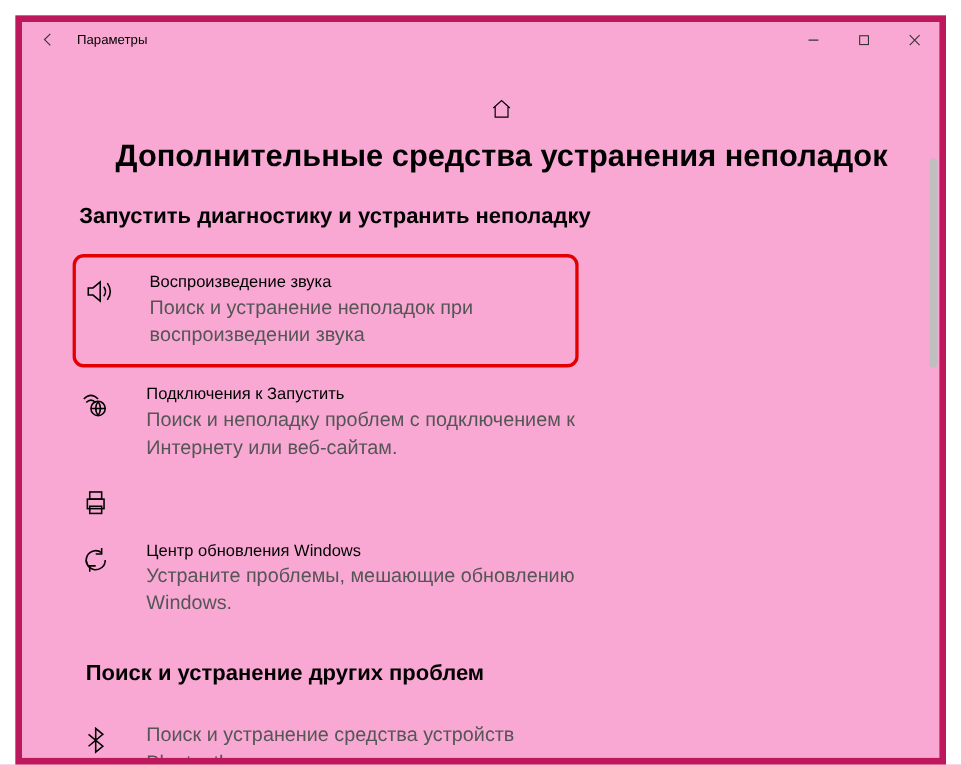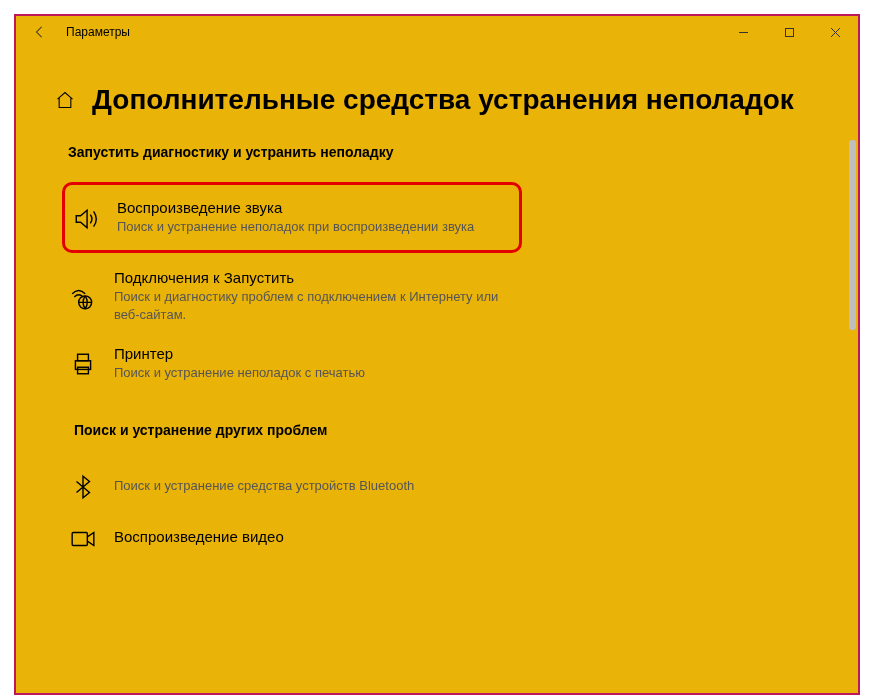--- a/index.html
+++ b/index.html
@@ -7,22 +7,22 @@
     font-family: "Segoe UI", Tahoma, sans-serif;
     background: #ffffff;
     width: 874px;
     height: 695px;
     overflow: hidden;
     position: relative;
   }
   .window-border {
     position: absolute;
     inset: 14px 14px 0 14px;
-    border: 2px solid #be185d;
-    background: #eab308;
+    border: 6px solid #be185d;
+    background: #f9a8d4;
   }
   .titlebar {
     height: 32px;
     display: flex;
     align-items: center;
     padding: 0 0 0 14px;
     font-size: 12px;
     color: #000;
   }
   .titlebar .back-arrow {
@@ -47,44 +47,45 @@
     position: absolute;
     top: 50px; left: 0; right: 0; bottom: 0;
     padding: 18px 0 0 38px;
     overflow: hidden;
   }
   .header-row {
     display: flex;
     align-items: center;
     gap: 16px;
     margin-bottom: 28px;
+    flex-direction: column;
   }
   .home-icon {
     width: 22px; height: 22px;
     display: flex; align-items: center; justify-content: center;
     cursor: pointer;
   }
   .home-icon svg { width: 20px; height: 20px; stroke: #000; fill: none; stroke-width: 1.3; }
   .page-title {
     font-size: 28px;
     font-weight: 600;
     color: #000;
   }
   .section-heading {
-    font-size: 14px;
+    font-size: 20px;
     font-weight: 600;
     color: #000;
     margin: 10px 0 22px 14px;
   }
   .section-heading.second { margin-top: 30px; margin-left: 20px; }
   .items { margin-left: 14px; }
   .item {
     display: flex;
-    align-items: center;
-    gap: 16px;
+    align-items: flex-start;
+    gap: 31px;
     padding: 10px 12px 10px 0;
     cursor: pointer;
     max-width: 760px;
   }
   .item .icon-slot {
     width: 30px;
     height: 30px;
     flex: 0 0 30px;
     display: flex;
     align-items: center;
@@ -92,21 +93,21 @@
     margin-top: 2px;
   }
   .item .icon-slot svg { width: 26px; height: 26px; stroke: #000; fill: none; stroke-width: 1.3; }
   .item .texts { flex: 1; }
   .item .item-title {
     font-size: 15px;
     color: #000;
     margin-bottom: 2px;
   }
   .item .item-desc {
-    font-size: 13px;
+    font-size: 18px;
     color: #555;
     line-height: 1.4;
     max-width: 400px;
   }
   .highlight {
     border: 3px solid #e20000;
     border-radius: 10px;
     padding: 8px 16px 8px 0;
     margin-left: -6px;
     margin-bottom: 6px;
@@ -186,38 +187,48 @@
         <div class="icon-slot">
           <svg viewBox="0 0 24 24">
               <circle cx="14" cy="16" r="6"></circle>
               <path d="M8 16 H20 M14 10 Q10 16 14 22 M14 10 Q18 16 14 22"></path>
               <path d="M2 8 Q8 2 14 8"></path>
               <path d="M4 11 Q8 7 12 11"></path>
             </svg>
         </div>
         <div class="texts">
           <div class="item-title">Подключения к Запустить</div>
-          <div class="item-desc">Поиск и диагностику проблем с подключением к Интернету или веб-сайтам.</div>
+          <div class="item-desc">Поиск и неполадку проблем с подключением к Интернету или веб-сайтам.</div>
         </div>
       </div>
 
       <div class="item">
         <div class="icon-slot">
           <svg viewBox="0 0 24 24">
               <rect x="5" y="9" width="14" height="8"></rect>
               <rect x="7" y="3" width="10" height="6"></rect>
               <rect x="7" y="15" width="10" height="6"></rect>
             </svg>
         </div>
-        <div class="texts">
-          <div class="item-title">Принтер</div>
-          <div class="item-desc">Поиск и устранение неполадок с печатью</div>
-        </div>
-      </div>
-
+      </div>
+
+      <div class="item">
+        <div class="icon-slot">
+          <svg viewBox="0 0 24 24">
+              <path d="M20 12 A8 8 0 1 1 17 6"></path>
+              <path d="M17 2 L17 7 L12 7"></path>
+              <path d="M4 12 A8 8 0 0 0 7 18"></path>
+              <path d="M7 22 L7 17 L12 17"></path>
+            </svg>
+        </div>
+        <div class="texts">
+          <div class="item-title">Центр обновления Windows</div>
+          <div class="item-desc">Устраните проблемы, мешающие обновлению Windows.</div>
+        </div>
+      </div>
     </div>
 
     <h2 class="section-heading second">Поиск и устранение других проблем</h2>
 
     <div class="items">
       <div class="item">
         <div class="icon-slot">
           <svg viewBox="0 0 24 24">
               <path d="M6 7 L18 17 L12 22 V2 L18 7 L6 17"></path>
             </svg>

